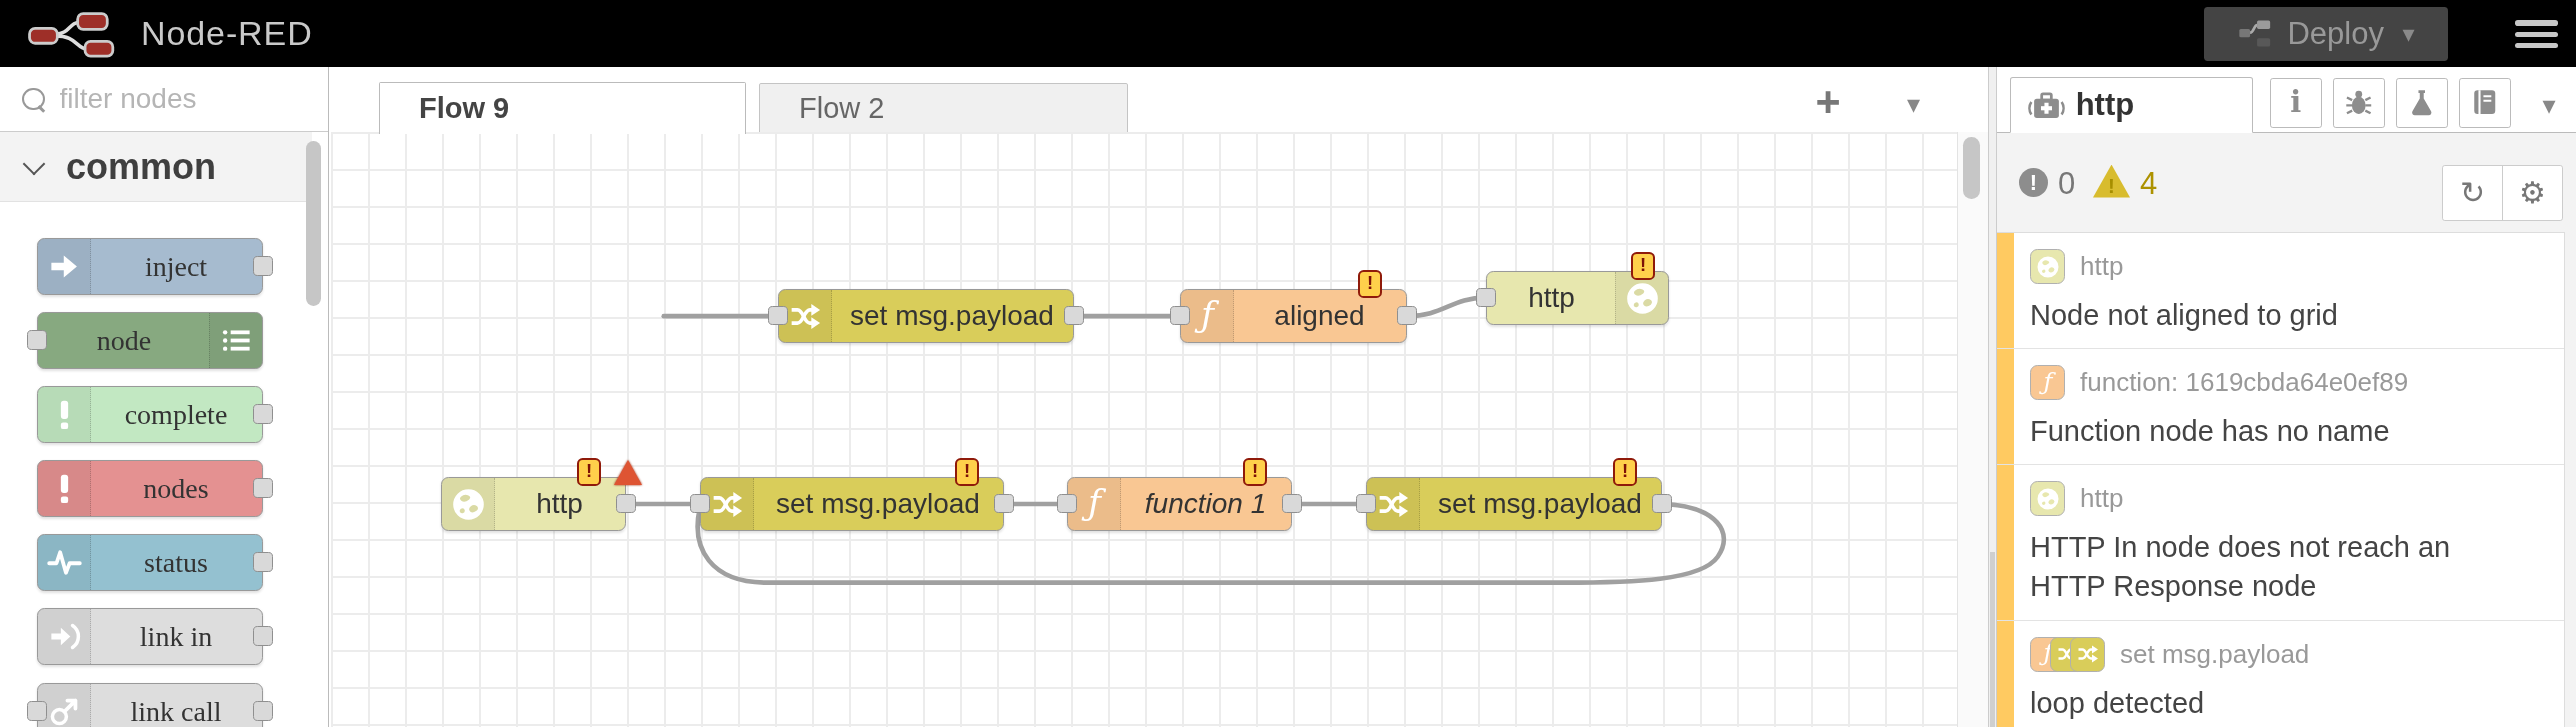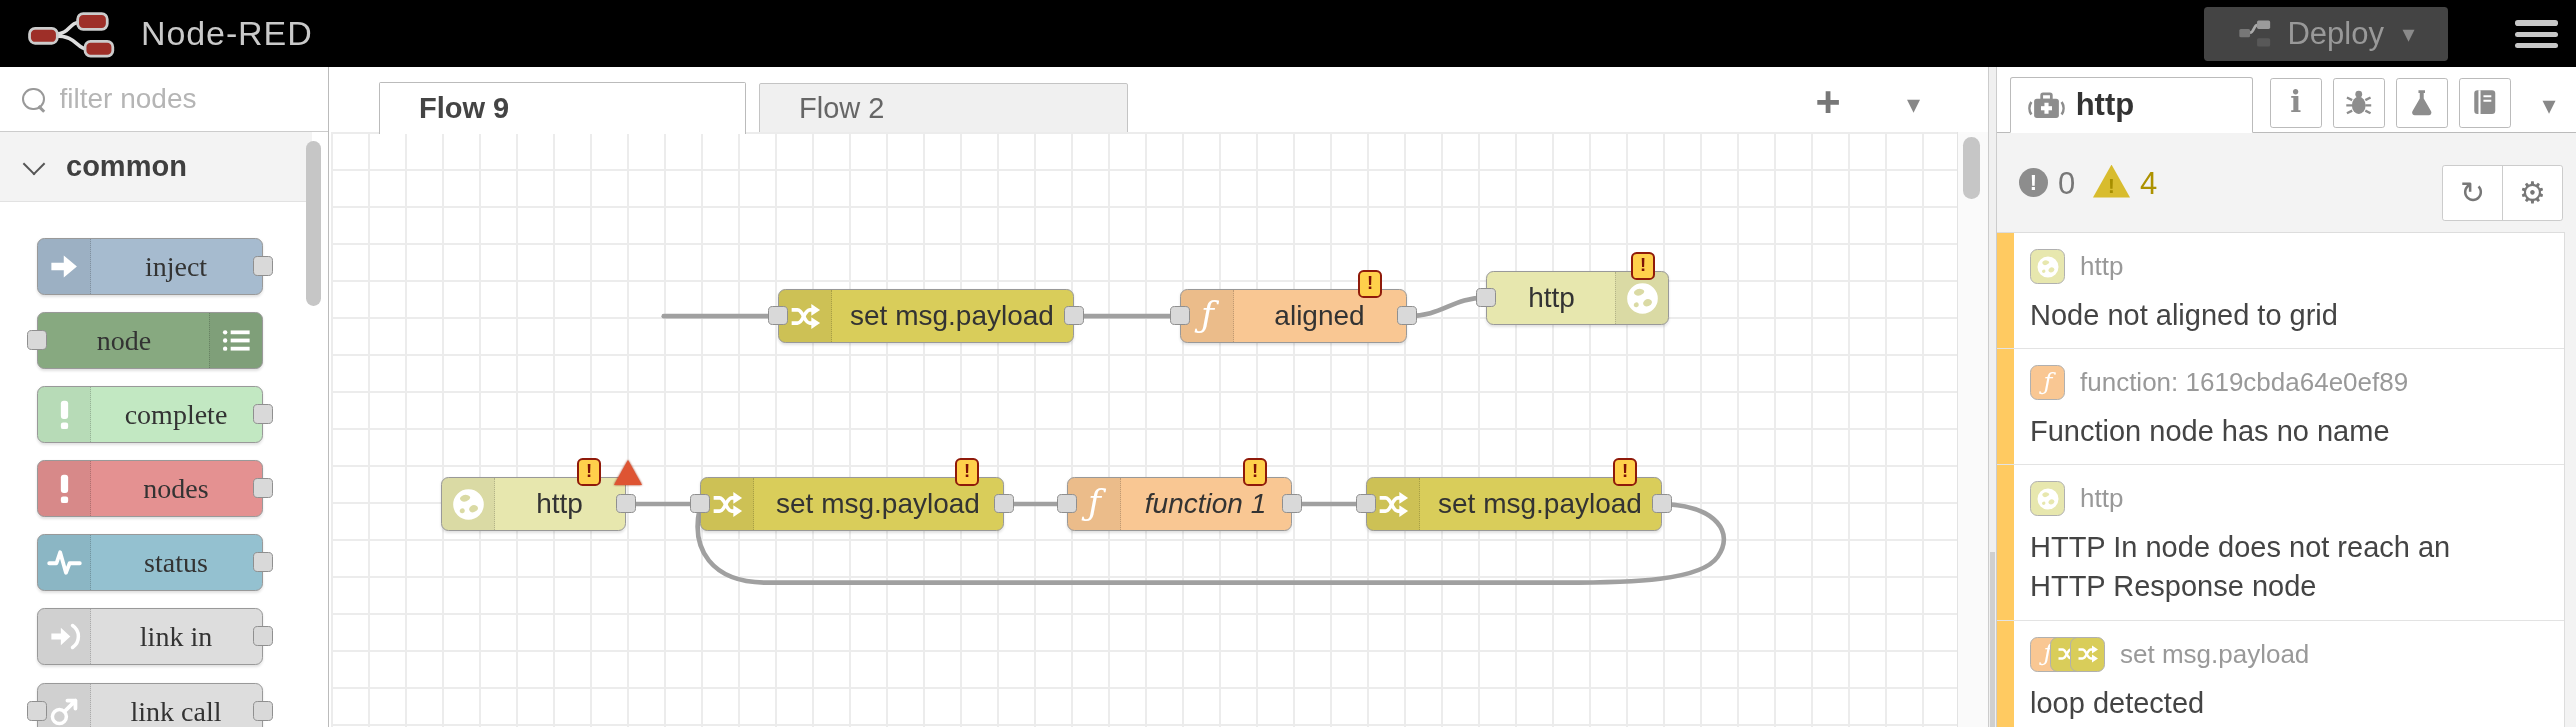--- a/index.html
+++ b/index.html
@@ -27,21 +27,21 @@
       margin-left:22px;flex:none;}
   .search-glass::after{content:"";position:absolute;width:2.8px;height:8.3px;background:#999;
       left:15.7px;top:15px;transform:rotate(-45deg);}
   #filter-input{border:none;outline:none;font-size:28px;color:#555;margin-left:13px;width:213px;
       font-family:inherit;background:transparent;}
   #filter-input::placeholder{color:#b5b5b5;}
   #palette-cat{position:absolute;left:0;top:65px;width:312px;height:70px;background:#f3f3f3;
       border-bottom:0.9px solid #e2e2e2;display:flex;align-items:center;box-sizing:border-box;}
   .cat-chevron{width:14px;height:14px;border-left:2.8px solid #555;border-bottom:2.8px solid #555;
       transform:rotate(-45deg);margin:-5.6px 0 0 26px;}
-  .cat-label{font-size:29px;font-weight:bold;color:#3f3f3f;margin-left:24px;}
+  .cat-label{font-size:36px;font-weight:bold;color:#3f3f3f;margin-left:24px;}
   #palette-nodes{position:absolute;left:0;top:135px;width:312px;bottom:0;background:#fff;overflow:hidden;}
   .pnode{position:absolute;left:37px;width:226px;height:57px;border:1.9px solid #999;border-radius:7.4px;
       box-sizing:border-box;box-shadow:0 1.9px 2.8px rgba(0,0,0,0.12);cursor:grab;font-family:Liberation Serif, serif;}
   #palette-sb{position:absolute;left:306px;top:70px;width:15px;bottom:0;}
   #palette-sb .thumb{position:absolute;left:0;top:3.7px;width:15px;height:165px;background:#c6c6c6;border-radius:7.4px;}
 
   
   .icon-strip{position:absolute;top:0;width:52px;height:100%;background:rgba(0,0,0,0.055);
       display:flex;align-items:center;justify-content:center;}
   .icon-strip.left{left:0;border-right:0.9px dotted rgba(0,0,0,0.18);border-radius:5.6px 0 0 5.6px;}

